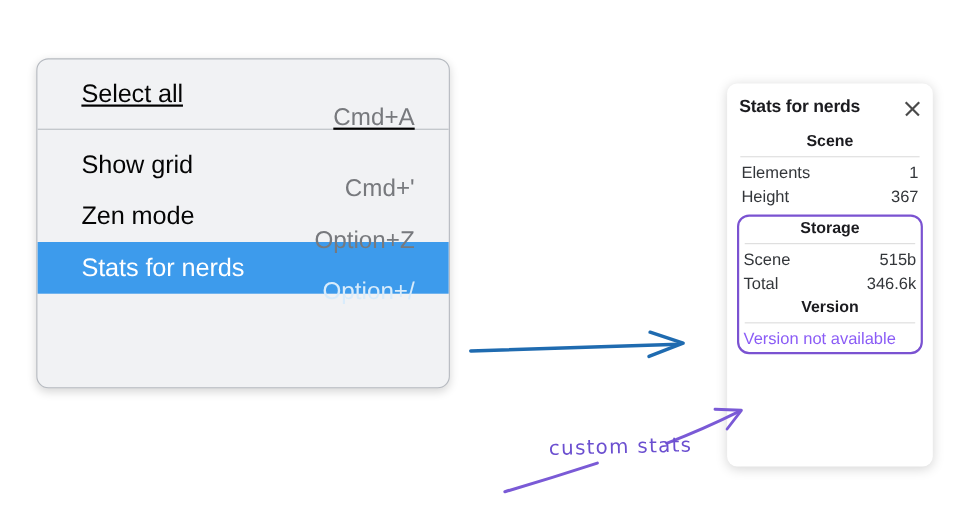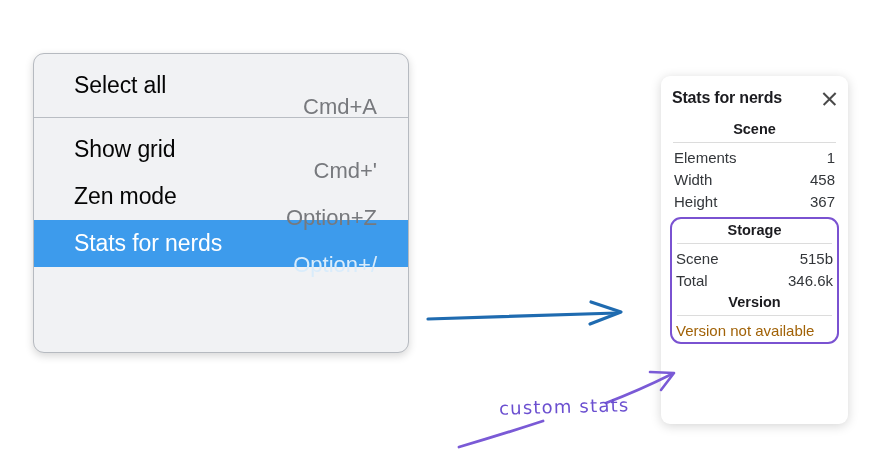--- a/index.html
+++ b/index.html
@@ -16,21 +16,21 @@
     position:absolute;
     left:33px; top:53px;
     width:376px; height:300px;
     background:#f1f2f4;
     border:1px solid #b6bac0;
     border-radius:11px;
     box-shadow:0 3px 9px rgba(0,0,0,0.16);
     overflow:hidden;
   }
   .menu-group{ padding:8px 0; }
-  #menu-group-primary{ border-bottom:1px solid #b9bdc3; }
+  #menu-group-primary{ border-bottom:1px solid #b9bdc3;text-decoration:underline; }
   .menu-item{
     height:47px;
     display:flex;
     align-items:center;
     justify-content:space-between;
     padding:0 31px 0 40px;
     cursor:default;
   }
   .menu-item.selected{ background:#3d9bec; }
   .menu-label{
@@ -108,21 +108,21 @@
     padding:2.5px 4px;
     font-size:15px;
     color:#33363a;
     gap:37px;
   }
   .stat-key{ white-space:nowrap; }
   .stat-val{ white-space:nowrap; }
   .stat-note{
     padding:3px 4px;
     font-size:15px;
-    color:#a16207;
+    color:#8b5cf6;
     white-space:nowrap;
   }
   #highlight-box{
     border:2px solid #7a52d1;
     border-radius:11px;
     margin:5px 0 0 0;
   }
   #highlight-box .section-rule{ margin-left:5px; margin-right:5px; }
 
   
@@ -178,24 +178,20 @@
     <span id="stats-title">Stats for nerds</span>
     <span id="close-icon"></span>
   </div>
 
   <div>
     <div class="section-title">Scene</div>
     <div class="section-rule"></div>
     <div class="stat-row">
       <span class="stat-key">Elements</span>
       <span class="stat-val">1</span>
-    </div>
-    <div class="stat-row">
-      <span class="stat-key">Width</span>
-      <span class="stat-val">458</span>
     </div>
     <div class="stat-row">
       <span class="stat-key">Height</span>
       <span class="stat-val">367</span>
     </div>
   </div>
 
   <div id="highlight-box">
 
     <div>

